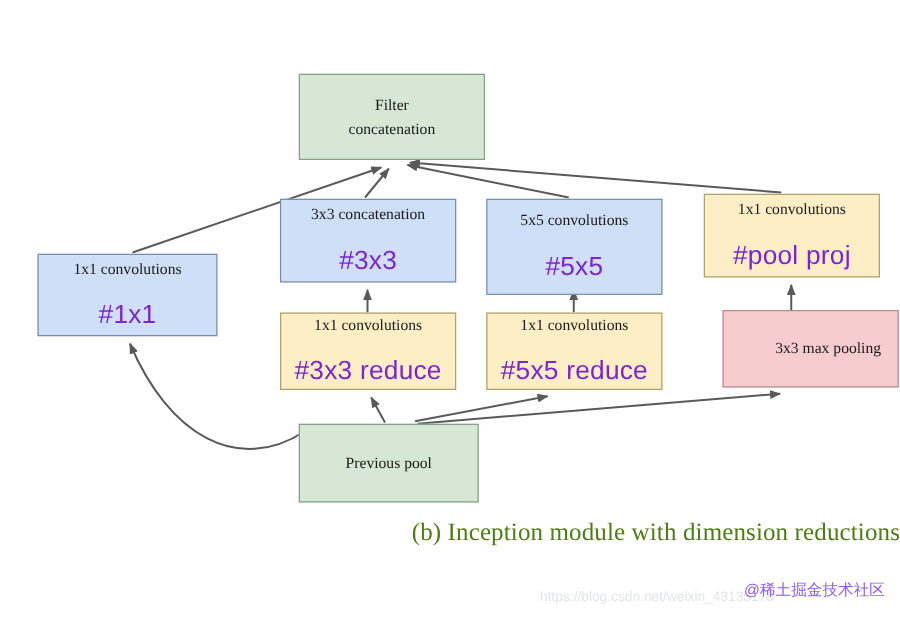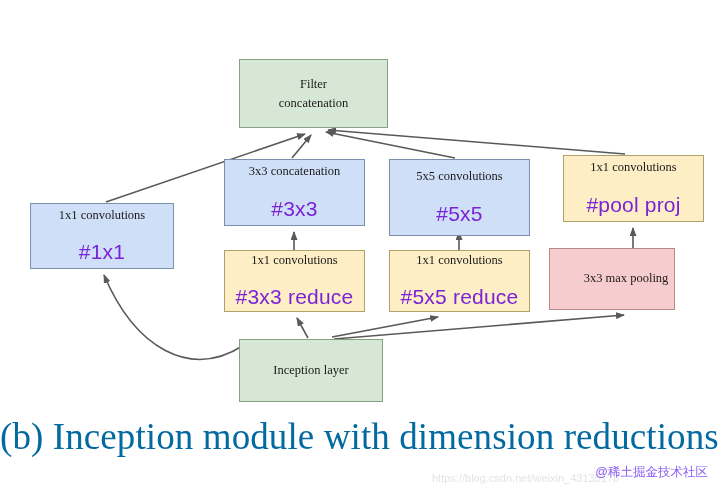--- a/index.html
+++ b/index.html
@@ -57,39 +57,39 @@
   .pink   { background: #f6ccce; border-color: #b98a8c; }
 
   
   #node-filter-concat { left: 239px; top: 59px;  width: 149px; height: 69px; }
   #node-conv1x1       { left: 30px;  top: 203px; width: 144px; height: 66px; }
   #node-conv3x3       { left: 224px; top: 159px; width: 141px; height: 67px; }
   #node-conv5x5       { left: 389px; top: 159px; width: 141px; height: 77px; }
   #node-poolproj      { left: 563px; top: 155px; width: 141px; height: 67px; }
   #node-reduce3x3     { left: 224px; top: 250px; width: 141px; height: 62px; }
   #node-reduce5x5     { left: 389px; top: 250px; width: 141px; height: 62px; }
-  #node-maxpool       { left: 549px; top: 248px; width: 126px; height: 62px; padding-left: 28px; }
+  #node-maxpool       { left: 578px; top: 248px; width: 141px; height: 62px; padding-left: 28px; }
   #node-prev-layer    { left: 239px; top: 339px; width: 144px; height: 63px; }
 
   #node-poolproj .param,
   #node-reduce3x3 .param,
   #node-reduce5x5 .param {
     position: relative;
     z-index: 5;
   }
 
   #caption {
     position: absolute;
     left: 0;
     top: 415px;
     width: 720px;
-    text-align: left;
+    text-align: right;
     font-family: "Liberation Serif", serif;
-    font-size: 37px;
-    color: #0369a1;
+    font-size: 20px;
+    color: #4d7c0f;
     letter-spacing: 0.1px;
   }
   #watermark-brand {
     position: absolute;
     right: 12px;
     top: 464px;
     font-size: 12.5px;
     color: #8b5cf6;
     font-family: "Liberation Sans", sans-serif;
     white-space: nowrap;
@@ -172,21 +172,21 @@
   <div class="node yellow" id="node-reduce5x5">
     <div class="title">1x1 convolutions</div>
     <div class="param">#5x5 reduce</div>
   </div>
 
   <div class="node pink" id="node-maxpool">
     <div class="title">3x3 max pooling</div>
   </div>
 
   <div class="node green" id="node-prev-layer">
-    <div class="title">Inception layer</div>
+    <div class="title">Previous pool</div>
   </div>
 
   <div id="caption">(b) Inception module with dimension reductions</div>
 
   <div id="watermark-url">https://blog.csdn.net/weixin_43135178</div>
 
   <div id="watermark-brand">@稀土掘金技术社区</div>
 
 </div>
 

